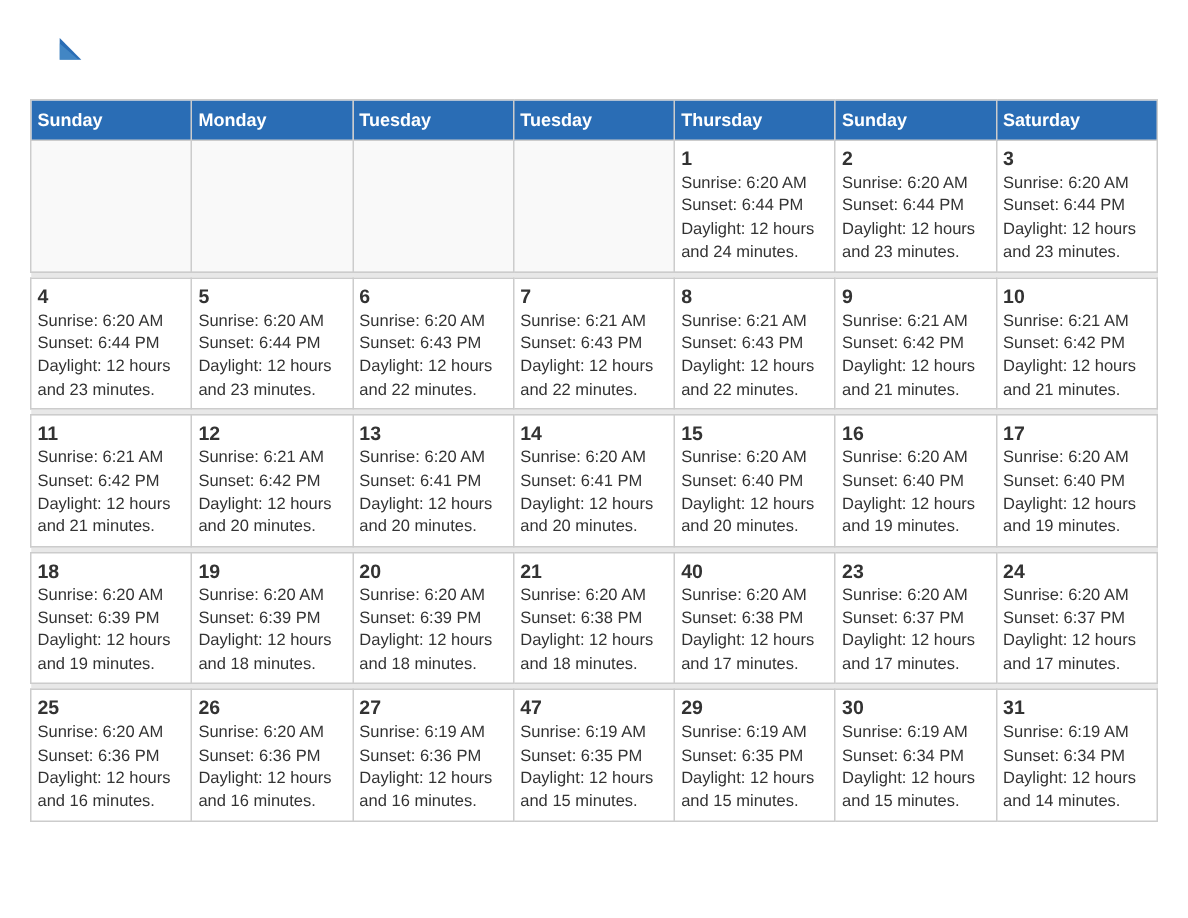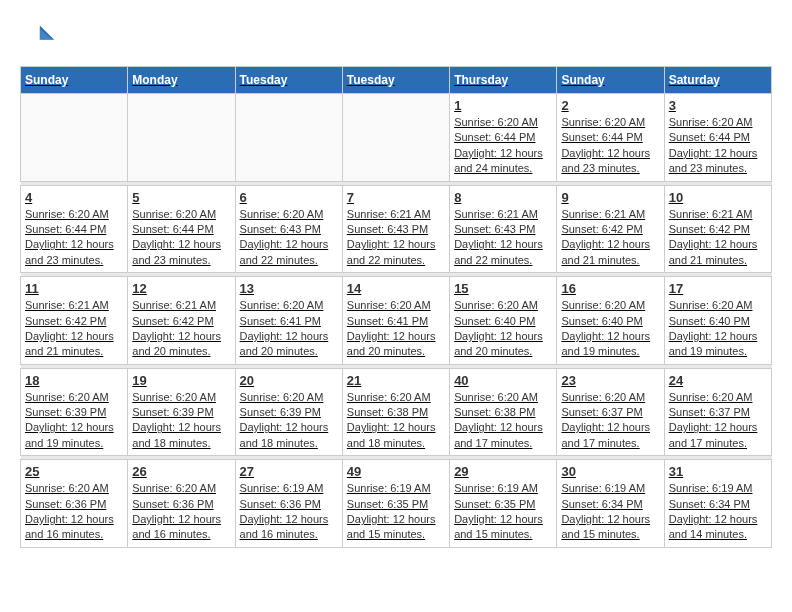--- a/index.html
+++ b/index.html
@@ -41,21 +41,20 @@
       color: #333;
     }
     .subtitle {
       font-size: 16px;
       color: #555;
     }
     .calendar {
       width: 100%;
       border-collapse: collapse;
       font-size: 10.5px;
-      text-decoration: underline;
     }
     .calendar th {
       background: #2a6db5;
       color: #fff;
       padding: 6px 4px;
       text-align: left;
       font-size: 12px;
       font-weight: bold;
       border: 1px solid #ccc;
     }
@@ -328,21 +327,21 @@
 and 16 minutes.</div>
         </td>
         <td>
           <span class="day-num">27</span>
           <div class="day-info" style="white-space: pre-line;">Sunrise: 6:19 AM
 Sunset: 6:36 PM
 Daylight: 12 hours
 and 16 minutes.</div>
         </td>
         <td>
-          <span class="day-num">49</span>
+          <span class="day-num">47</span>
           <div class="day-info" style="white-space: pre-line;">Sunrise: 6:19 AM
 Sunset: 6:35 PM
 Daylight: 12 hours
 and 15 minutes.</div>
         </td>
         <td>
           <span class="day-num">29</span>
           <div class="day-info" style="white-space: pre-line;">Sunrise: 6:19 AM
 Sunset: 6:35 PM
 Daylight: 12 hours

